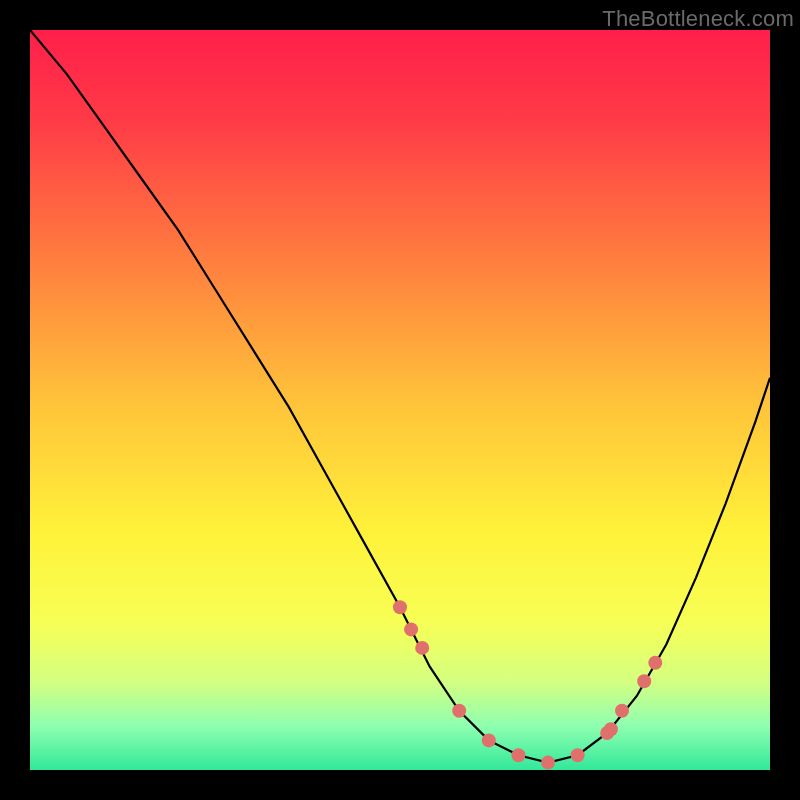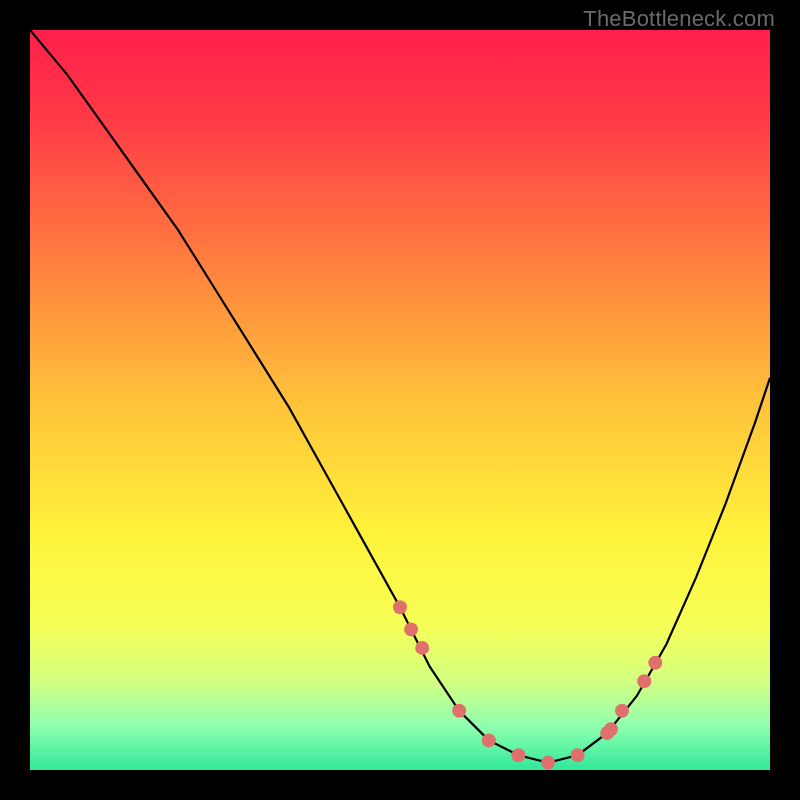--- a/index.html
+++ b/index.html
@@ -14,21 +14,21 @@
   .plot-area {
     position: absolute;
     left: 30px;
     top: 30px;
     width: 740px;
     height: 740px;
   }
   .watermark {
     position: absolute;
     top: 6px;
-    right: 25px;
+    right: 6px;
     font-size: 22px;
     font-weight: 500;
     color: #6a6a6a;
     letter-spacing: 0.2px;
   }
   svg { display: block; }
 </style>
 </head>
 <body>
 

